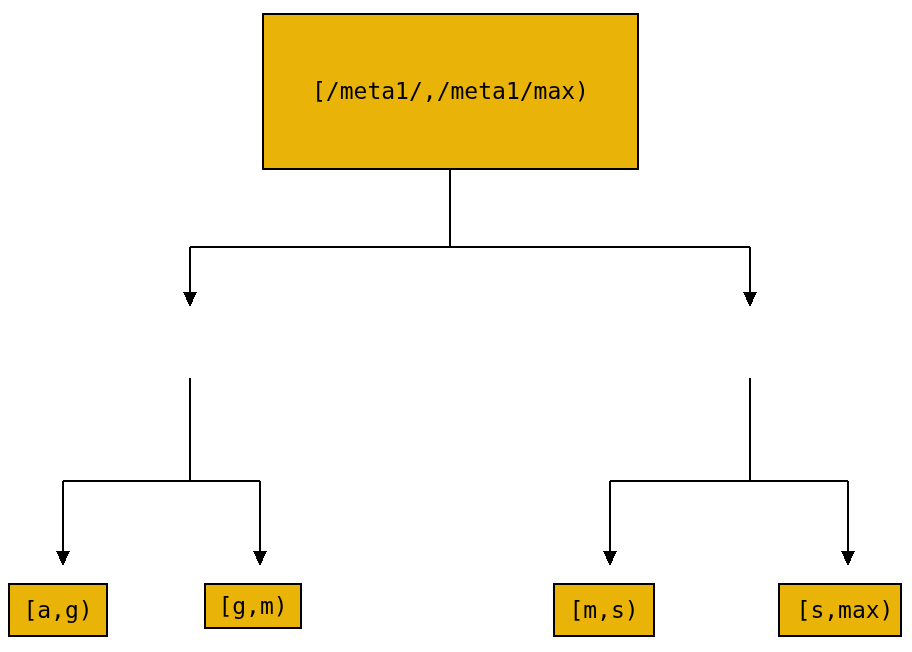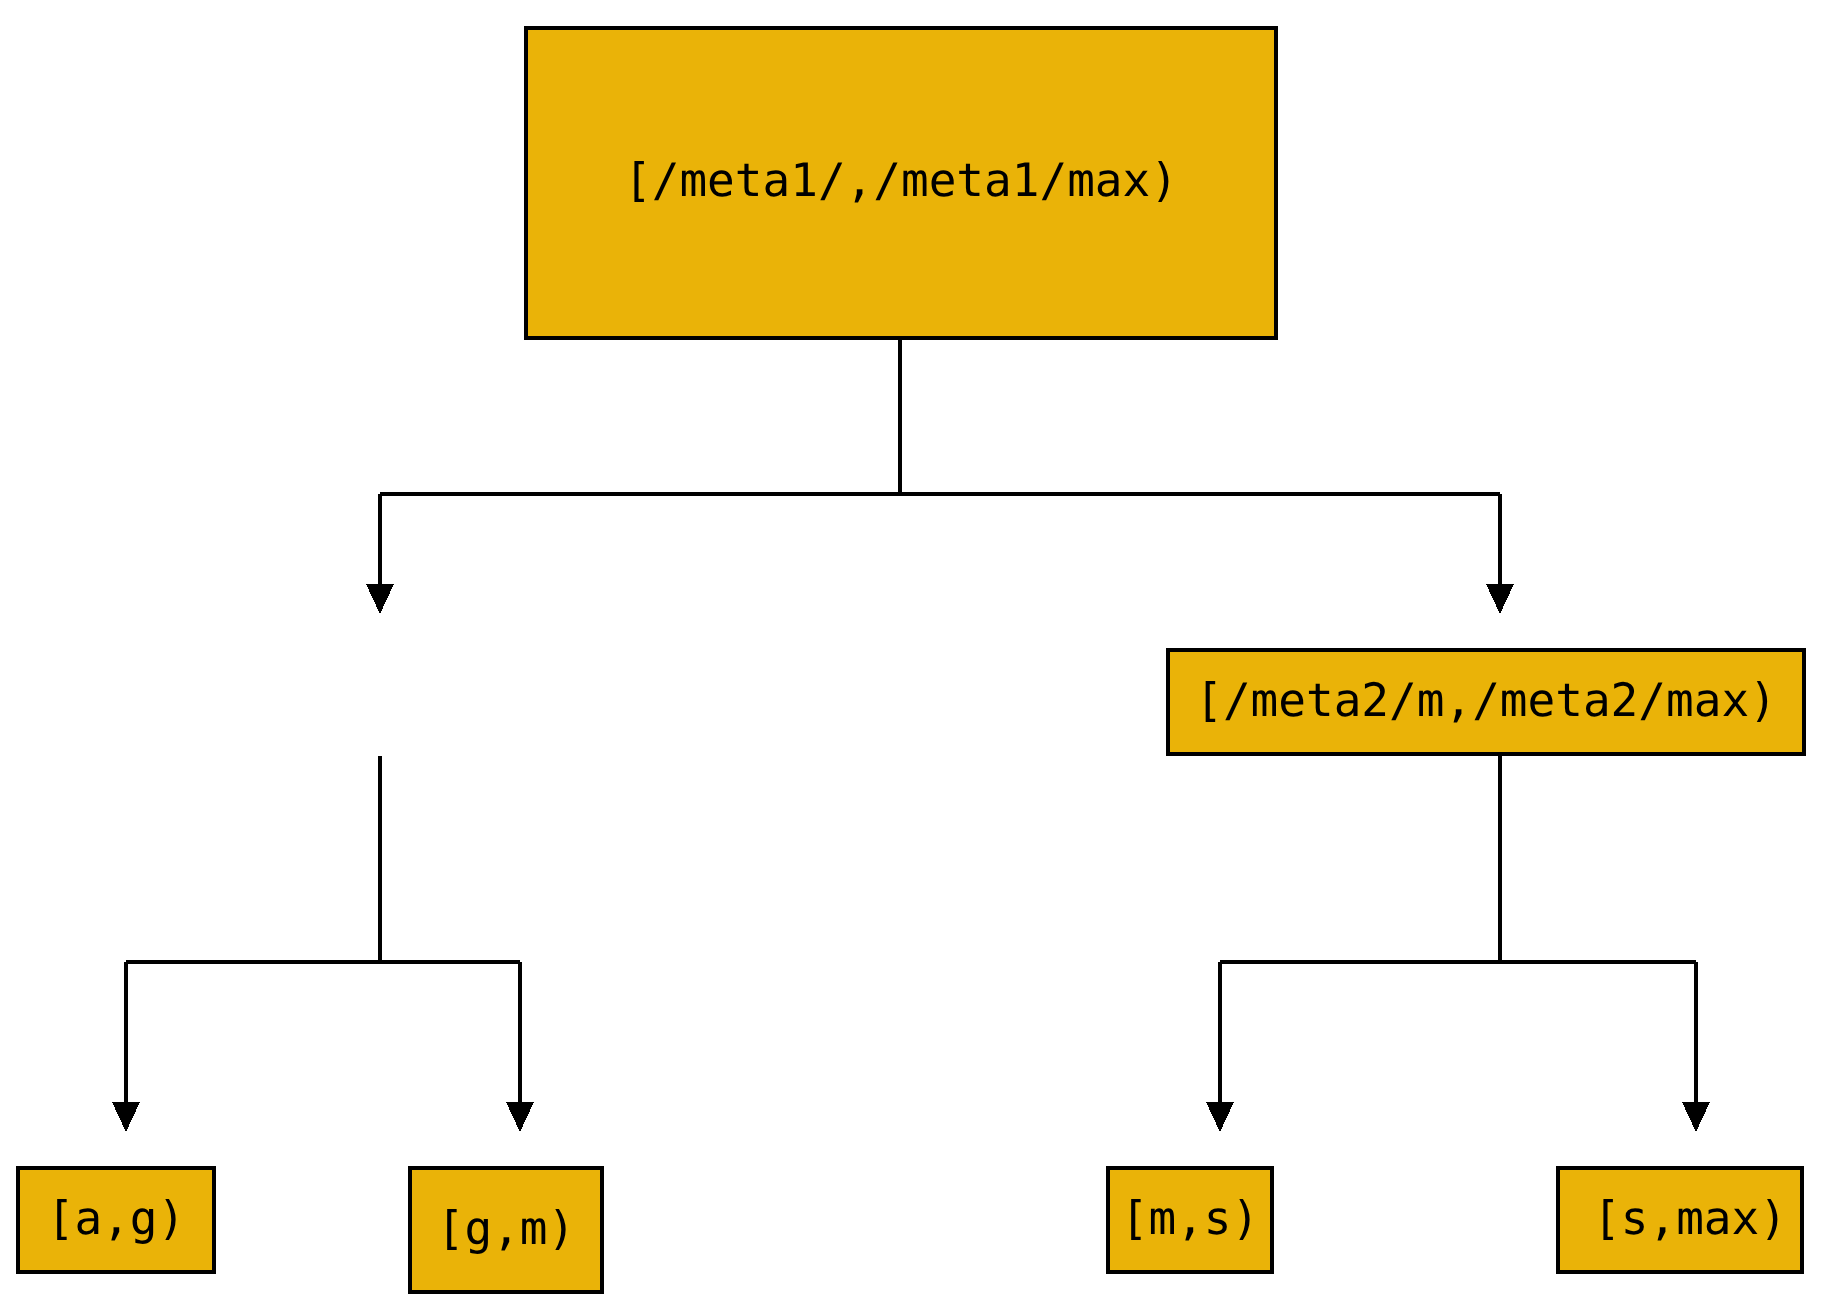--- a/index.html
+++ b/index.html
@@ -41,22 +41,22 @@
     line-height: 1;
     display: flex;
     align-items: center;
     justify-content: center;
     white-space: pre;
   }
   #node-root  { left: 262px; top: 13px;  width: 377px; height: 157px; }
   #node-l     { left: 23px;  top: 325px; width: 322px; height: 53px; }
   #node-r     { left: 583px; top: 324px; width: 320px; height: 54px; }
   #node-ag    { left: 8px;   top: 583px; width: 100px; height: 54px; }
-  #node-gm    { left: 204px; top: 583px; width: 98px;  height: 64px; }
-  #node-ms    { left: 553px; top: 583px; width: 84px; height: 54px; }
+  #node-gm    { left: 204px; top: 583px; width: 98px;  height: 46px; }
+  #node-ms    { left: 553px; top: 583px; width: 102px; height: 54px; }
   #node-smax  { left: 778px; top: 583px; width: 124px; height: 54px; padding-left: 10px; }
 </style>
 </head>
 <body>
 
 <div class="canvas">
 
   <svg class="edges" viewBox="0 0 912 652" shape-rendering="crispEdges" aria-hidden="true">
     <g>
       <path d="M450 170 L450 247 M190 247 L750 247 M190 247 L190 292 M750 247 L750 292"></path>
@@ -73,23 +73,20 @@
       <polygon points="603,551 617,551 610,566"></polygon>
       <polygon points="841,551 855,551 848,566"></polygon>
     </g>
   </svg>
 
   <div class="node" id="node-root">
     <span>[/meta1/,/meta1/max)</span>
   </div>
 
 
-  <div class="node" id="node-r">
-    <span>[/meta2/m,/meta2/max)</span>
-  </div>
 
   <div class="node" id="node-ag">
     <span>[a,g)</span>
   </div>
 
   <div class="node" id="node-gm">
     <span>[g,m)</span>
   </div>
 
   <div class="node" id="node-ms">

